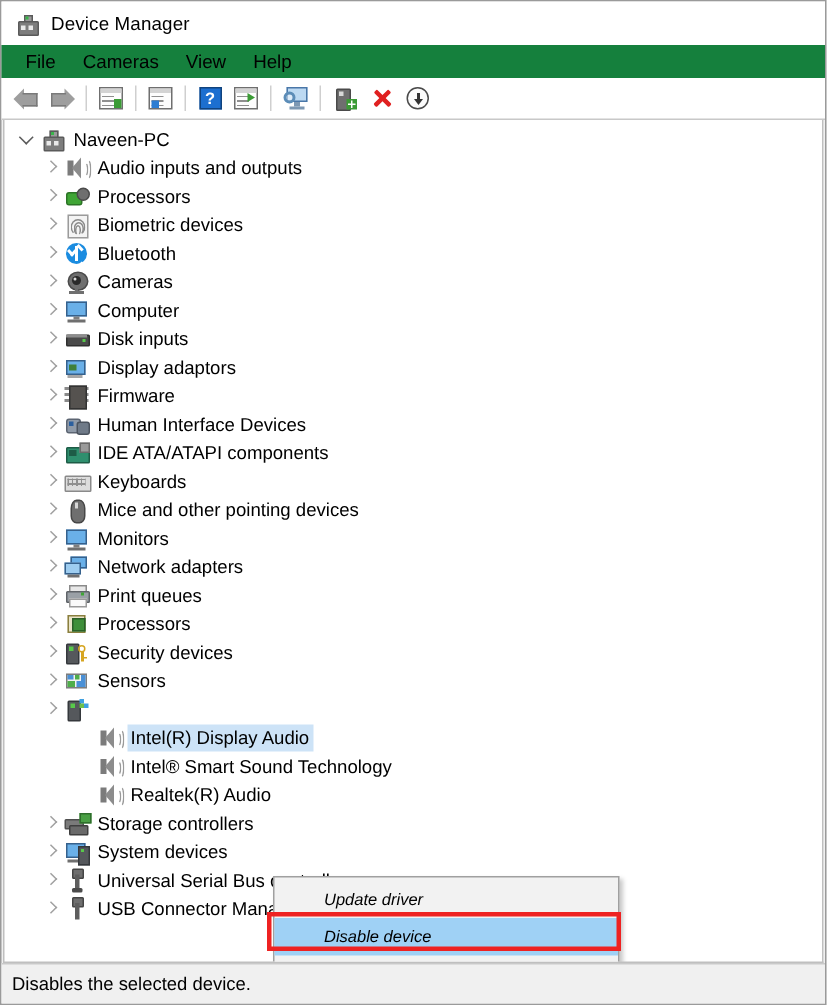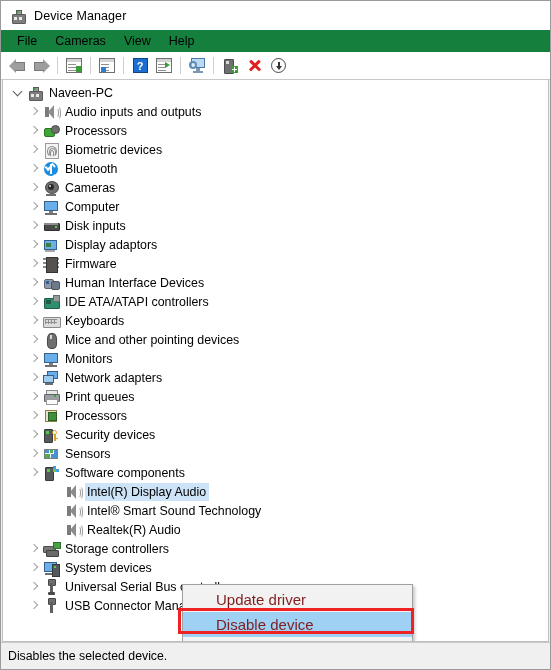--- a/index.html
+++ b/index.html
@@ -498,25 +498,26 @@
     border: 1px solid #a0a0a0;
     box-shadow: 2px 2px 3px rgba(0,0,0,.22);
     padding: 2px 0;
     z-index: 50;
   }
   .ctxitem {
     height: 25px;
     display: flex;
     align-items: center;
     padding-left: 33px;
-    font-size: 15px;
-    color: #7f1d1d;
+    font-size: 11px;
+    color: #000000;
     cursor: default;
     position: relative;
     box-sizing: border-box;
+    font-style: italic;
   }
   .ctxitem.highlighted {
     background: #9fd1f5;
   }
   .redbox {
     position: absolute;
     left: 175px;
     top: 528px;
     width: 236px;
     height: 26px;
@@ -774,21 +775,21 @@
 
       <div class="node lvl1">
         <span class="twisty collapsed"></span>
         <span class="nicon">
           <span class="ic ic-ide">
               <span class="board"></span>
               <span class="c"></span>
               <span class="cn"></span>
             </span>
         </span>
-        <span class="label">IDE ATA/ATAPI controllers</span>
+        <span class="label">IDE ATA/ATAPI components</span>
       </div>
 
       <div class="node lvl1">
         <span class="twisty collapsed"></span>
         <span class="nicon">
           <span class="ic ic-kb">
               <span class="body"></span>
               <span class="keys"></span>
             </span>
         </span>
@@ -887,21 +888,20 @@
         <span class="twisty collapsed"></span>
         <span class="nicon">
           <span class="ic ic-swc">
               <span class="tower"></span>
               <span class="led"></span>
               <span class="p1"></span>
               <span class="p2"></span>
               <span class="p3"></span>
             </span>
         </span>
-        <span class="label">Software components</span>
       </div>
 
 
 
       <div class="node lvl2 selected">
         <span class="nicon">
           <span class="ic ic-speaker">
               <span class="cone"></span>
               <span class="horn"></span>
               <span class="w1"></span>

